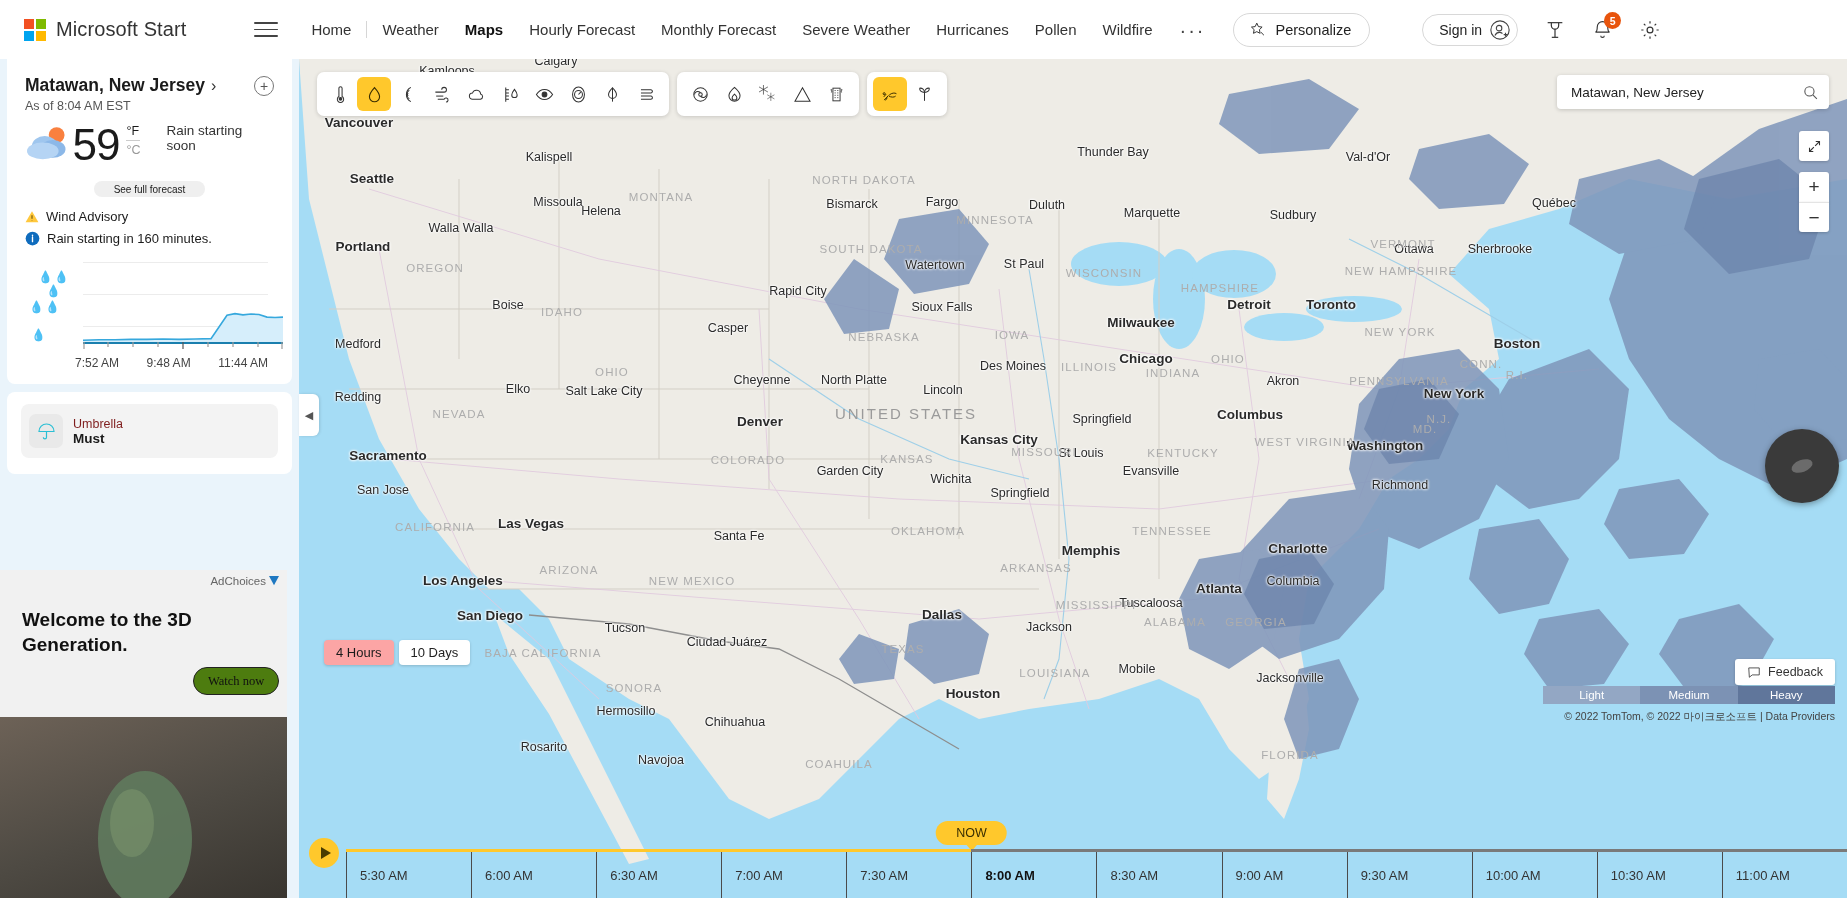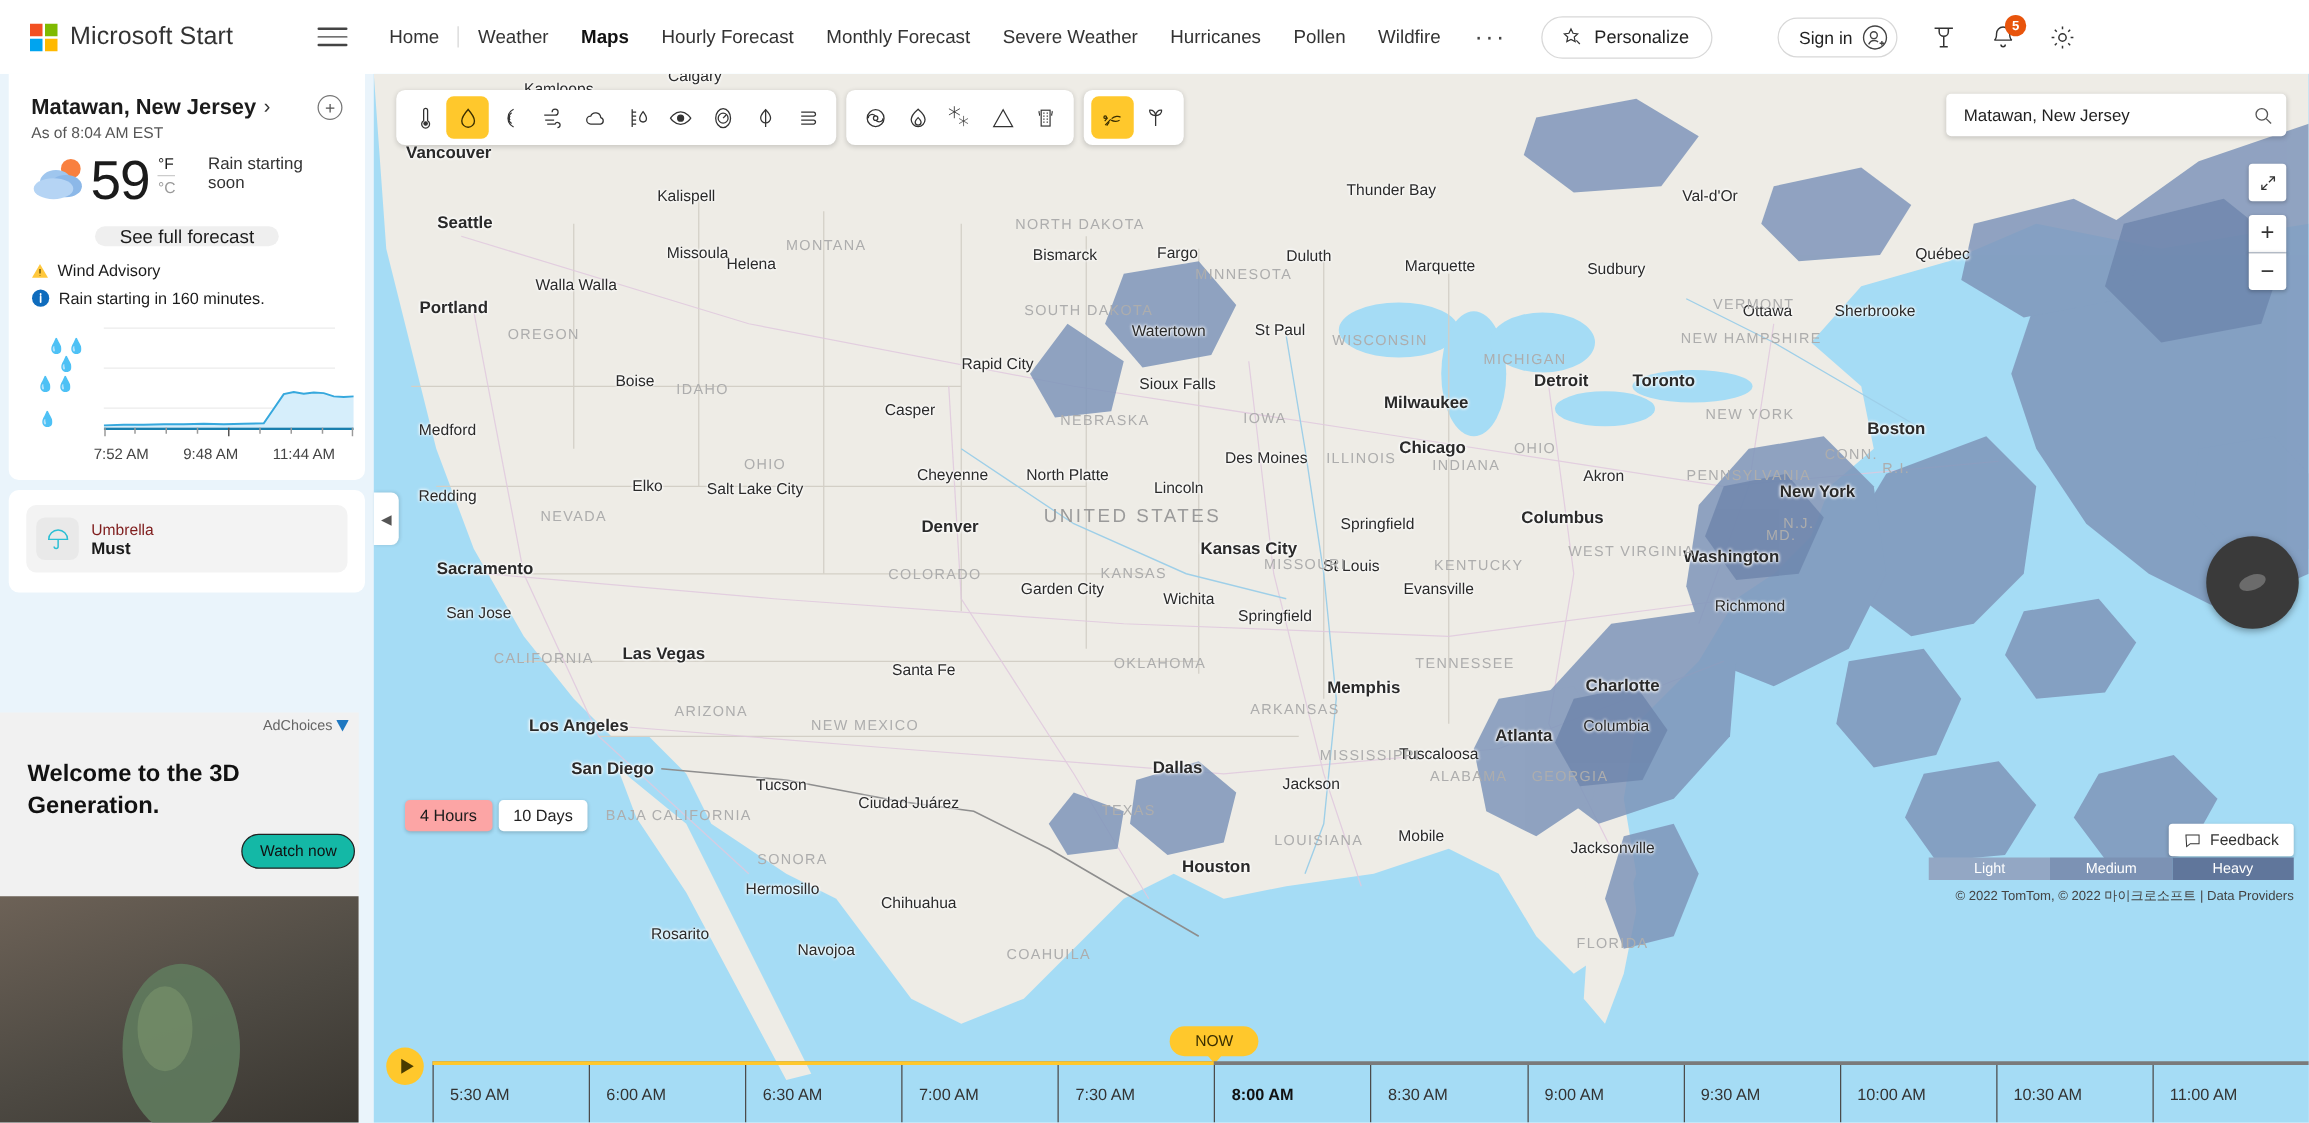--- a/index.html
+++ b/index.html
@@ -49,21 +49,21 @@
   .loc-chev { font-size: 16px; color: #333; }
   .asof { font-size: 12.5px; color: #555; margin-top: 3px; }
   .cur-row { display: flex; margin-top: 10px; }
   .temp-num { font-size: 44px; font-weight: 300; color: #1b1b1b; line-height: 1; letter-spacing: -1px; }
   .units { margin-left: 7px; display: flex; flex-direction: column; font-size: 12.5px; line-height: 1.35; }
   .unit-f { color: #1b1b1b; font-weight: 500; }
   .unit-c { color: #999; border-top: 1px solid #ccc; padding-top: 1px; }
   .cond-text { font-size: 13.5px; color: #333; margin-left: 26px; }
   #seefull {
     display: block; margin: 14px auto 0 auto; background: #efefef; border: none;
-    border-radius: 18px; height: 16px; padding: 0 20px; font-size: 15px;
+    border-radius: 18px; height: 16px; padding: 0 20px; font-size: 10px;
     color: #1b1b1b; cursor: pointer; font-family: inherit;
   }
   .alert-row { display: flex; align-items: center; gap: 7px; margin-top: 12px; font-size: 13px; color: #1b1b1b; cursor: pointer; }
   .alert-row.info { margin-top: 7px; }
   
   #precip { margin-top: 10px; position: relative; height: 96px; }
   .drops { position: absolute; left: 6px; width: 46px; text-align: center; color: #8ed2f5; font-size: 12px; letter-spacing: 1px; }
   .gridline { position: absolute; left: 58px; right: 6px; height: 1px; background: #ececec; }
   #chartsvg { position: absolute; left: 58px; top: 0; }
   .xlabels { display: flex; justify-content: space-between; padding: 4px 6px 0 50px; font-size: 12px; color: #444; }
@@ -71,23 +71,23 @@
   #lifecard { display: flex; gap: 10px; padding: 12px 14px 16px 14px; }
   .lifetile { flex: 1; background: #f3f3f3; border-radius: 8px; display: flex; align-items: center; gap: 10px; padding: 10px 8px; cursor: pointer; }
   .lifetile .t1 { font-size: 12.5px; color: #7f1d1d; }
   .lifetile .t2 { font-size: 13.5px; font-weight: 700; color: #1b1b1b; }
   .lifeico { width: 34px; height: 34px; background: #e9e9e9; border-radius: 7px; display: flex; align-items: center; justify-content: center; flex: 0 0 34px; }
   
   #ad { position: absolute; left: 0; top: 511px; width: 287px; height: 387px; background: #f1f1f1; overflow: hidden; }
   #adchoices { position: absolute; right: 8px; top: 5px; font-size: 11.5px; color: #666; cursor: pointer; display: flex; align-items: center; gap: 3px; }
   #adtitle { position: absolute; left: 22px; top: 38px; width: 215px; font-size: 19px; font-weight: 700; color: #111; line-height: 1.3; }
   #watchnow {
-    position: absolute; left: 193px; top: 97px; border: 1.6px solid #222; background: #14b8a6;
+    position: absolute; left: 193px; top: 97px; border: 1.6px solid #222; background: #4d7c0f;
     border-radius: 16px; height: 28px; padding: 0 14px; font-size: 12.5px; color: #111;
-    cursor: pointer; font-family: Liberation Sans, sans-serif;
+    cursor: pointer; font-family: Liberation Serif, serif;
   }
   #adimg { position: absolute; left: 0; top: 147px; width: 287px; height: 240px; background: linear-gradient(160deg,#6d6257 0%,#4e4a43 45%,#2f2c27 100%); }
   
   #collapse {
     position: absolute; left: 299px; top: 394px; width: 20px; height: 42px; background: #fff;
     border-radius: 0 6px 6px 0; display: flex; align-items: center; justify-content: center;
     font-size: 11px; color: #555; cursor: pointer; z-index: 40; box-shadow: 1px 0 3px rgba(0,0,0,.12);
   }
   
   #map { position: absolute; left: 299px; top: 59px; width: 1548px; height: 839px; background: #a5dcf5; overflow: hidden; }
@@ -488,21 +488,21 @@
       <div class="placelbl" style="left:436px;top:663px">Chihuahua</div>
       <div class="placelbl" style="left:245px;top:688px">Rosarito</div>
       <div class="placelbl" style="left:362px;top:701px">Navojoa</div>
       <div class="statelbl" style="left:565px;top:121px">NORTH DAKOTA</div>
       <div class="statelbl" style="left:362px;top:138px">MONTANA</div>
       <div class="statelbl" style="left:696px;top:161px">MINNESOTA</div>
       <div class="statelbl" style="left:805px;top:214px">WISCONSIN</div>
       <div class="statelbl" style="left:572px;top:190px">SOUTH DAKOTA</div>
       <div class="statelbl" style="left:136px;top:209px">OREGON</div>
       <div class="statelbl" style="left:263px;top:253px">IDAHO</div>
-      <div class="statelbl" style="left:921px;top:229px">MICHIGAN</div>
+      <div class="statelbl" style="left:921px;top:229px">HAMPSHIRE</div>
       <div class="statelbl" style="left:713px;top:276px">IOWA</div>
       <div class="statelbl" style="left:585px;top:278px">NEBRASKA</div>
       <div class="statelbl" style="left:1102px;top:212px">NEW HAMPSHIRE</div>
       <div class="statelbl" style="left:1104px;top:185px">VERMONT</div>
       <div class="statelbl" style="left:790px;top:308px">ILLINOIS</div>
       <div class="statelbl" style="left:874px;top:314px">INDIANA</div>
       <div class="statelbl" style="left:929px;top:300px">OHIO</div>
       <div class="statelbl" style="left:1101px;top:273px">NEW YORK</div>
       <div class="statelbl" style="left:1100px;top:322px">PENNSYLVANIA</div>
       <div class="statelbl" style="left:1218px;top:316px">R.I.</div>

